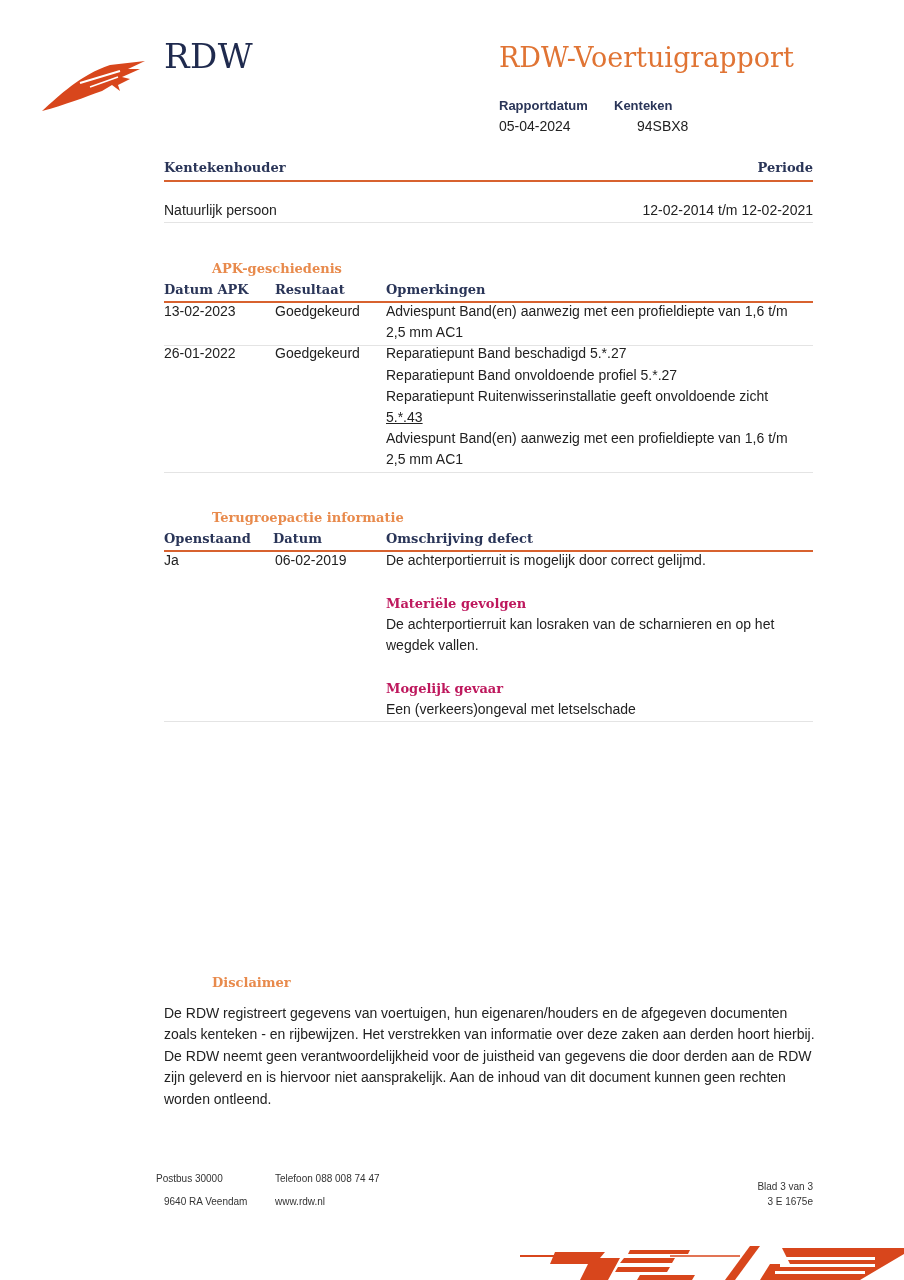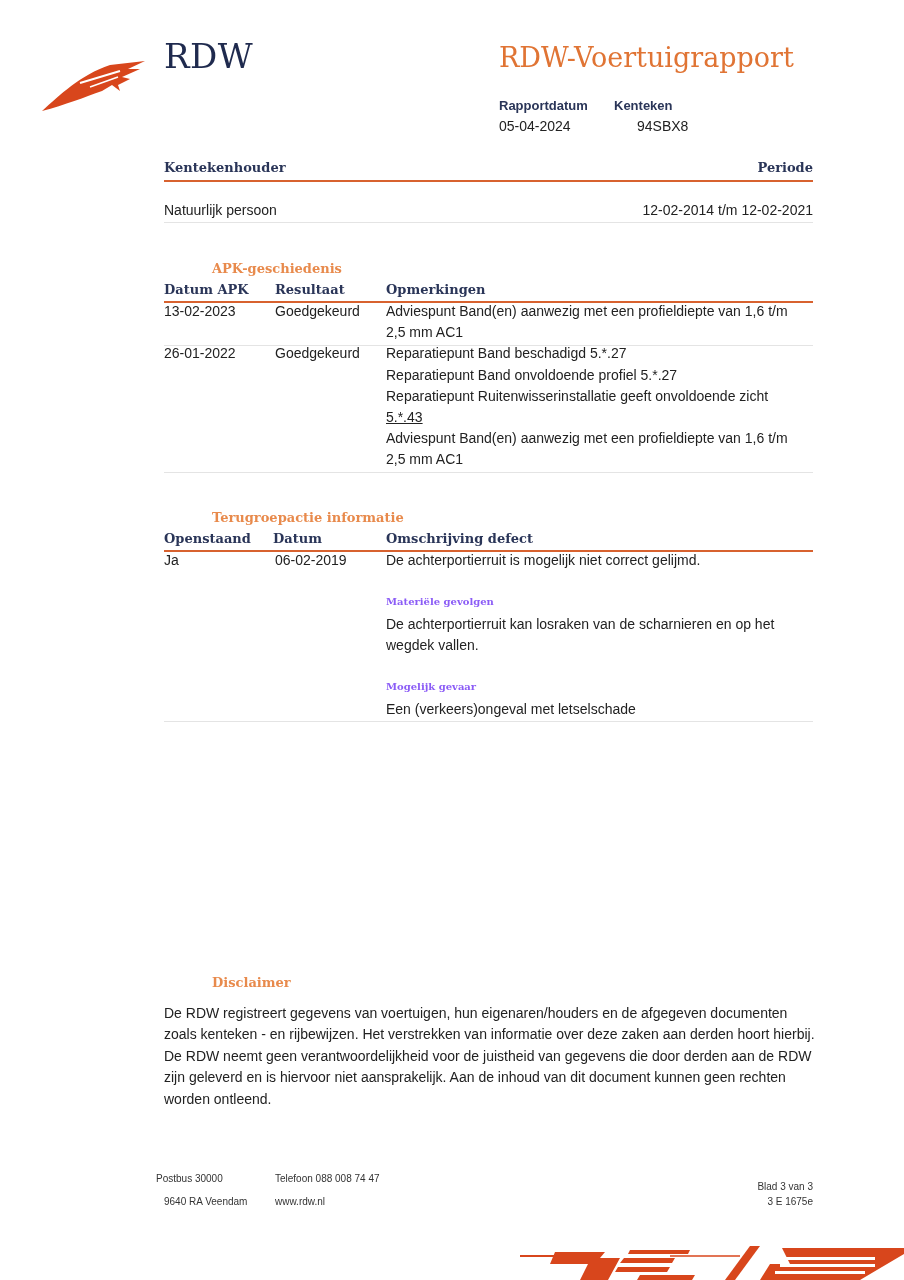--- a/index.html
+++ b/index.html
@@ -15,21 +15,21 @@
   .meta-label { position: absolute; font-family: Liberation Sans, sans-serif; font-weight: bold;
                 font-size: 13px; color: #2a3558; }
   .meta-value { position: absolute; font-size: 14px; color: #222; }
 
   .hdr-label { font-family: "DejaVu Serif", serif; font-weight: bold; font-size: 13px; color: #2a3558; }
   .section-title { position: absolute; left: 164px; font-family: "DejaVu Serif", serif; font-weight: bold;
                    font-size: 13px; color: #e88a4c; margin-left: 48px; }
   .rule-orange { position: absolute; left: 164px; width: 649px; height: 2px; background: #d8622f; }
   .rule-grey { position: absolute; left: 164px; width: 649px; height: 1px; background: #e4e4e4; }
   .cell { position: absolute; font-size: 14px; color: #222; line-height: 21px; }
-  .sub-head { position: absolute; font-family: "DejaVu Serif", serif; font-weight: bold; font-size: 10px; color: #8b5cf6; }
+  .sub-head { position: absolute; font-family: "DejaVu Serif", serif; font-weight: bold; font-size: 13px; color: #be185d; }
 
   .disclaimer-text { position: absolute; left: 164px; top: 1003px; width: 655px; font-size: 14px;
                      line-height: 21.4px; color: #222; }
   .footer { position: absolute; font-size: 10px; color: #333; }
   .deco { position: absolute; left: 520px; top: 1244px; }
 </style>
 </head>
 <body>
 
 <svg class="logo-svg" width="110" height="60" viewBox="0 0 110 60">
@@ -80,21 +80,21 @@
 
 <div class="section-title" style="top:510px;">Terugroepactie informatie</div>
 <div class="abs hdr-label" style="left:164px; top:531px;">Openstaand</div>
 <div class="abs hdr-label" style="left:273px; top:531px;">Datum</div>
 <div class="abs hdr-label" style="left:386px; top:531px;">Omschrijving defect</div>
 <div class="rule-orange" style="top:550px;"></div>
 
 <div>
   <div class="cell" style="left:164px; top:550px;">Ja</div>
   <div class="cell" style="left:275px; top:550px;">06-02-2019</div>
-  <div class="cell" style="left:386px; top:550px;">De achterportierruit is mogelijk niet correct gelijmd.</div>
+  <div class="cell" style="left:386px; top:550px;">De achterportierruit is mogelijk door correct gelijmd.</div>
   <div class="sub-head" style="left:386px; top:596px;">Materiële gevolgen</div>
   <div class="cell" style="left:386px; top:614px;">De achterportierruit kan losraken van de scharnieren en op het</div>
   <div class="cell" style="left:386px; top:635px;">wegdek vallen.</div>
   <div class="sub-head" style="left:386px; top:681px;">Mogelijk gevaar</div>
   <div class="cell" style="left:386px; top:699px;">Een (verkeers)ongeval met letselschade</div>
 </div>
 <div class="rule-grey" style="top:721px;"></div>
 
 <div class="section-title" style="top:975px;">Disclaimer</div>
 <div class="disclaimer-text">De RDW registreert gegevens van voertuigen, hun eigenaren/houders en de afgegeven documenten zoals kenteken - en rijbewijzen. Het verstrekken van informatie over deze zaken aan derden hoort hierbij. De RDW neemt geen verantwoordelijkheid voor de juistheid van gegevens die door derden aan de RDW zijn geleverd en is hiervoor niet aansprakelijk. Aan de inhoud van dit document kunnen geen rechten worden ontleend.</div>

